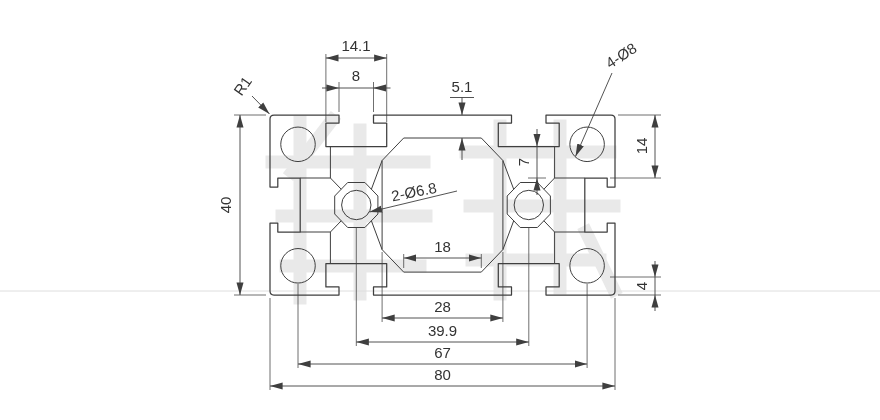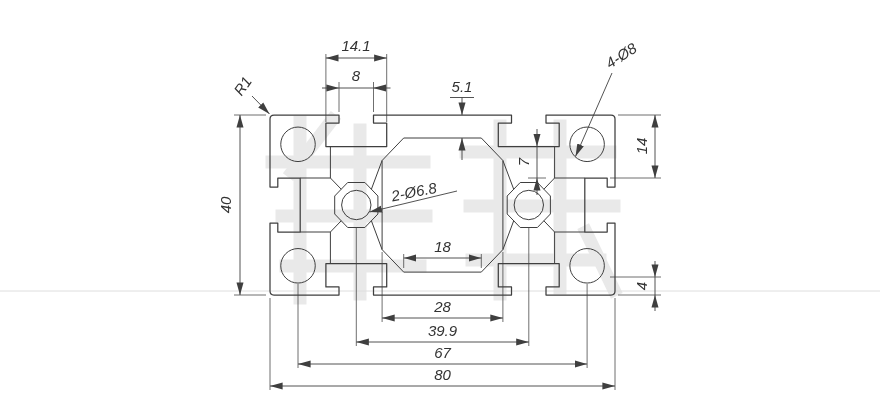--- a/index.html
+++ b/index.html
@@ -1,17 +1,17 @@
 <!DOCTYPE html>
 <html><head>
 <meta charset="utf-8">
 <style>
   html,body{margin:0;padding:0;background:#ffffff;}
   .canvas{position:relative;width:880px;height:420px;background:#ffffff;overflow:hidden;
-          font-family:"Liberation Sans", sans-serif;font-style:italic;}
+          font-family:"Liberation Sans", sans-serif;}
   svg{position:absolute;left:0;top:0;}
   .outline{fill:none;stroke:#3f3f3f;stroke-width:1.25;stroke-linejoin:round;}
   .inner{fill:none;stroke:#3f3f3f;stroke-width:1;stroke-linejoin:round;}
   .dimline{stroke:#3f3f3f;stroke-width:0.9;fill:none;}
   .extline{stroke:#3f3f3f;stroke-width:0.75;fill:none;}
   .faint{stroke:#dedede;stroke-width:1;}
   .wm{stroke:#e9e9e9;stroke-width:13;fill:none;stroke-linecap:square;}
   text.dim{font-size:15px;fill:#333333;font-family:"Liberation Sans", sans-serif;}
 </style>
 </head>

